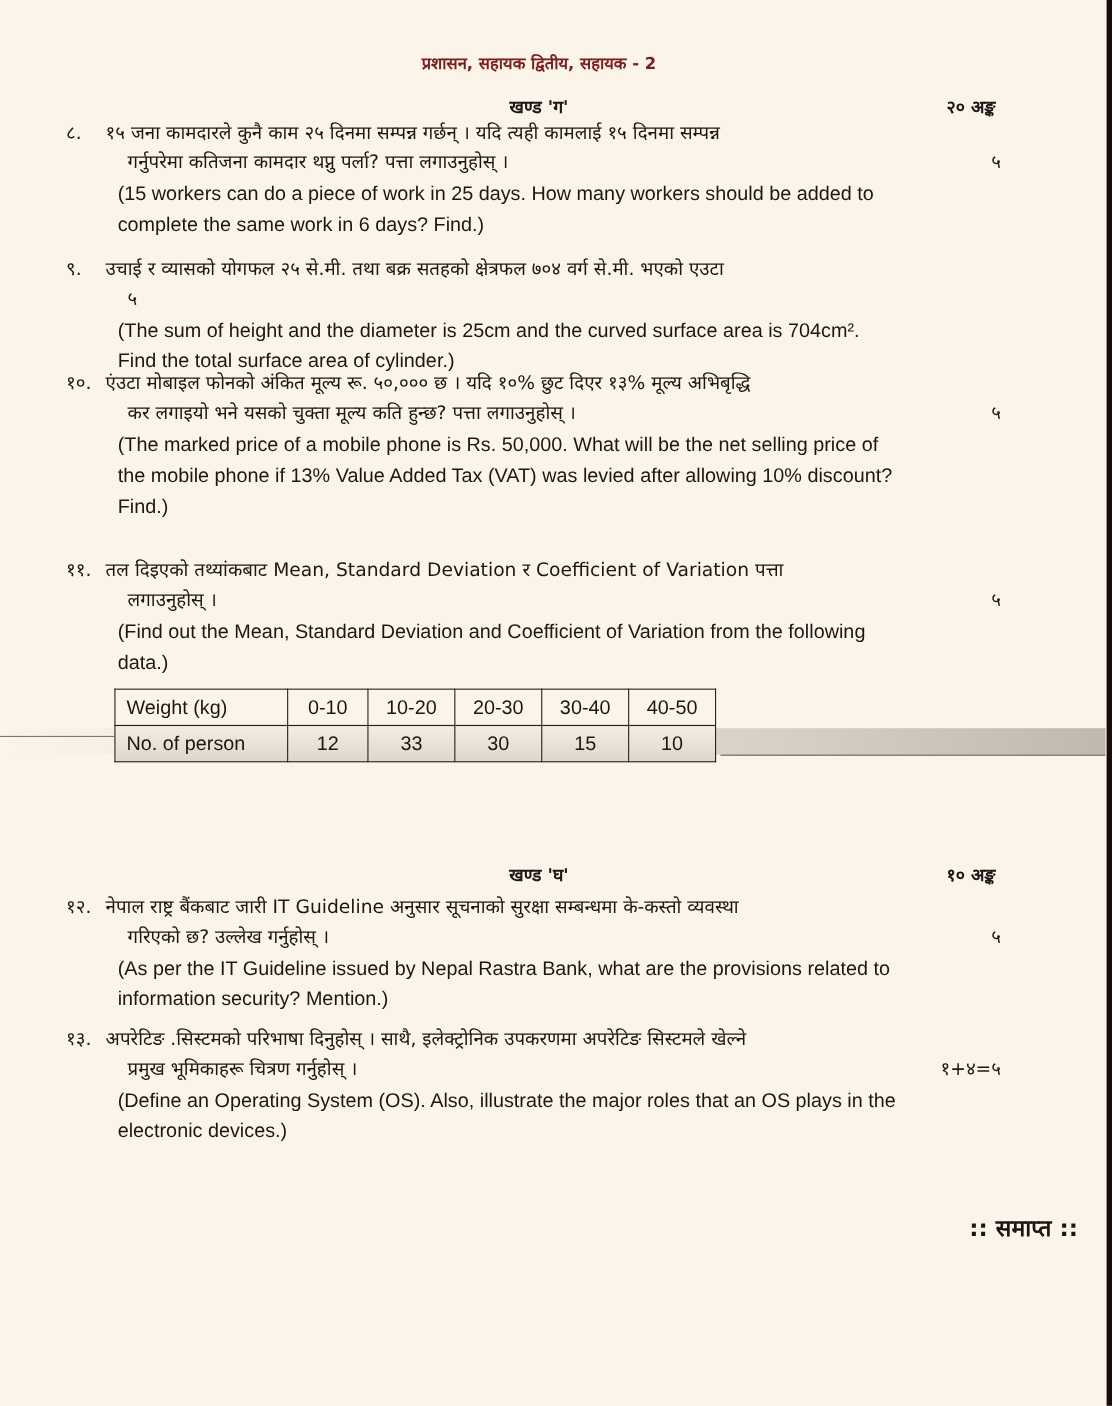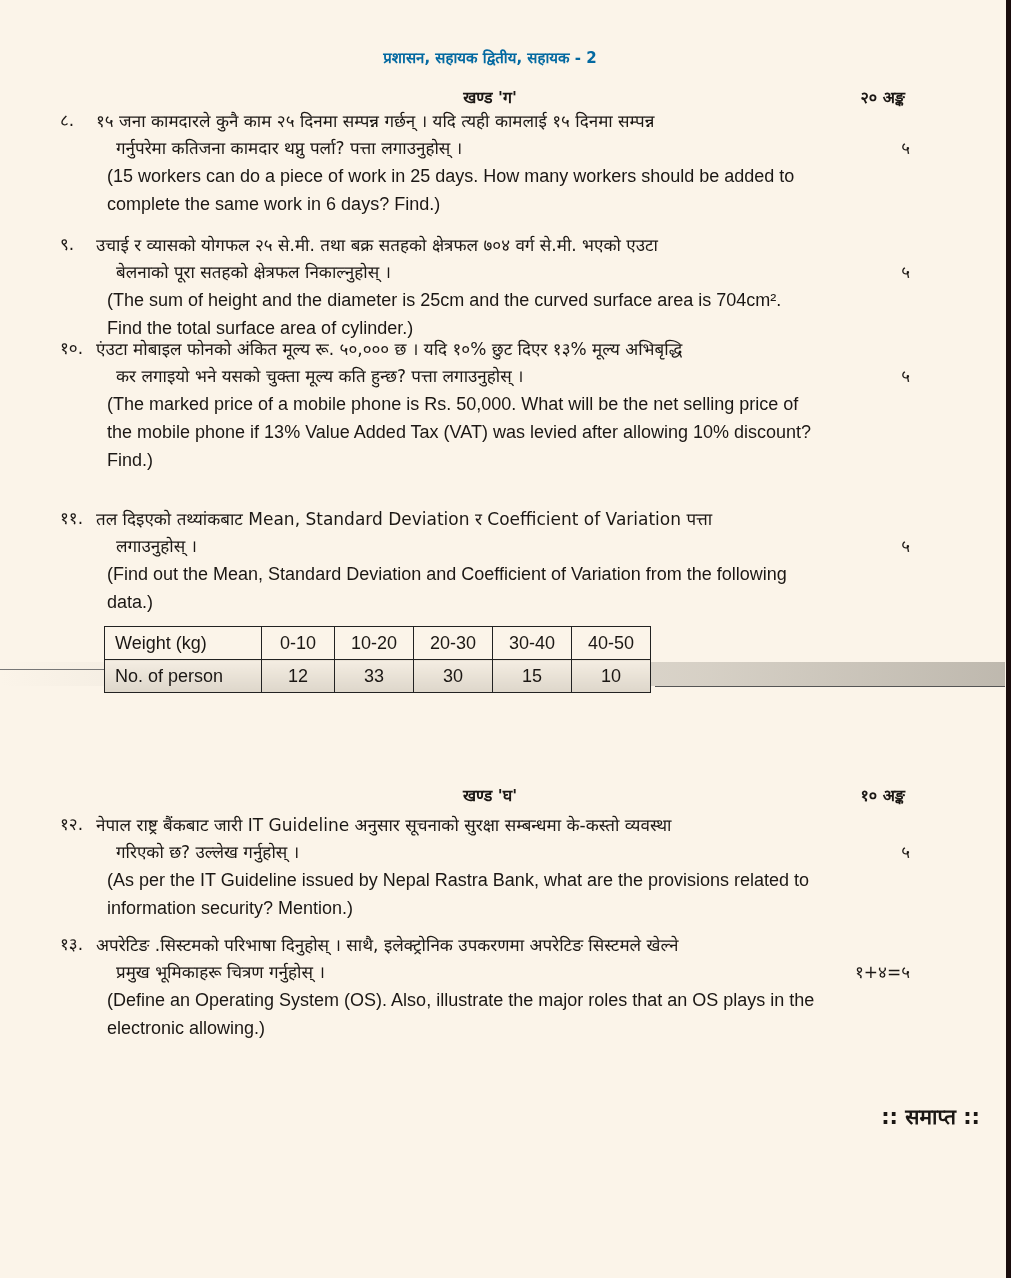--- a/index.html
+++ b/index.html
@@ -6,21 +6,21 @@
     body {
       width: 1011px; height: 1278px; overflow: hidden;
       background: #fbf4e9; position: relative;
       font-family: "DejaVu Sans", sans-serif; color: #1b1714;
     }
     .edge { position: absolute; top: 0; right: 0; width: 5px; height: 1278px; background: #1a0d0d; }
     .page { position: absolute; left: 0; top: 0; width: 1005px; height: 1278px; }
 
     .header {
       position: absolute; top: 47px; left: 0; width: 980px; text-align: center;
-      font-size: 15px; font-weight: bold; color: #0369a1;
+      font-size: 15px; font-weight: bold; color: #7f1d1d;
     }
     .section-head { position: absolute; left: 0; width: 930px; font-weight: bold; font-size: 16px; }
     .section-head .title { position: absolute; left: 0; width: 980px; text-align: center; }
     .section-head .marks { position: absolute; right: 25px; }
 
     .q { position: absolute; left: 60px; width: 850px; }
     .q .num { position: absolute; left: 0; top: 0; font-size: 17px; }
     .q .body { margin-left: 36px; }
     .q .np { font-size: 17px; line-height: 27px; text-align: justify; }
     .q .np-line2 { font-size: 17px; line-height: 27px; display: flex; justify-content: space-between; margin-left: 20px; }
@@ -66,21 +66,20 @@
       <div class="en">(15 workers can do a piece of work in 25 days. How many workers should be added to</div>
       <div class="en">complete the same work in 6 days? Find.)</div>
     </div>
   </div>
 
   <div class="q" style="top:232px;">
     <span class="num">९.</span>
     <div class="body">
       <div class="np">उचाई र व्यासको योगफल २५ से.मी. तथा बक्र सतहको क्षेत्रफल ७०४ वर्ग से.मी. भएको एउटा</div>
       <div class="np-line2">
-        <span>बेलनाको पूरा सतहको क्षेत्रफल निकाल्नुहोस् ।</span>
         <span>५</span>
       </div>
       <div class="en">(The sum of height and the diameter is 25cm and the curved surface area is 704cm².</div>
       <div class="en">Find the total surface area of cylinder.)</div>
     </div>
   </div>
 
   <div class="q" style="top:336px;">
     <span class="num">१०.</span>
     <div class="body">
@@ -153,20 +152,20 @@
 
   <div class="q" style="top:932px;">
     <span class="num">१३.</span>
     <div class="body">
       <div class="np">अपरेटिङ .सिस्टमको परिभाषा दिनुहोस् । साथै, इलेक्ट्रोनिक उपकरणमा अपरेटिङ सिस्टमले खेल्ने</div>
       <div class="np-line2">
         <span>प्रमुख भूमिकाहरू चित्रण गर्नुहोस् ।</span>
         <span>१+४=५</span>
       </div>
       <div class="en">(Define an Operating System (OS). Also, illustrate the major roles that an OS plays in the</div>
-      <div class="en">electronic allowing.)</div>
+      <div class="en">electronic devices.)</div>
     </div>
   </div>
 
   <div class="footer">:: समाप्त ::</div>
 </div>
 
 <div class="edge"></div>
 
 </body></html>

